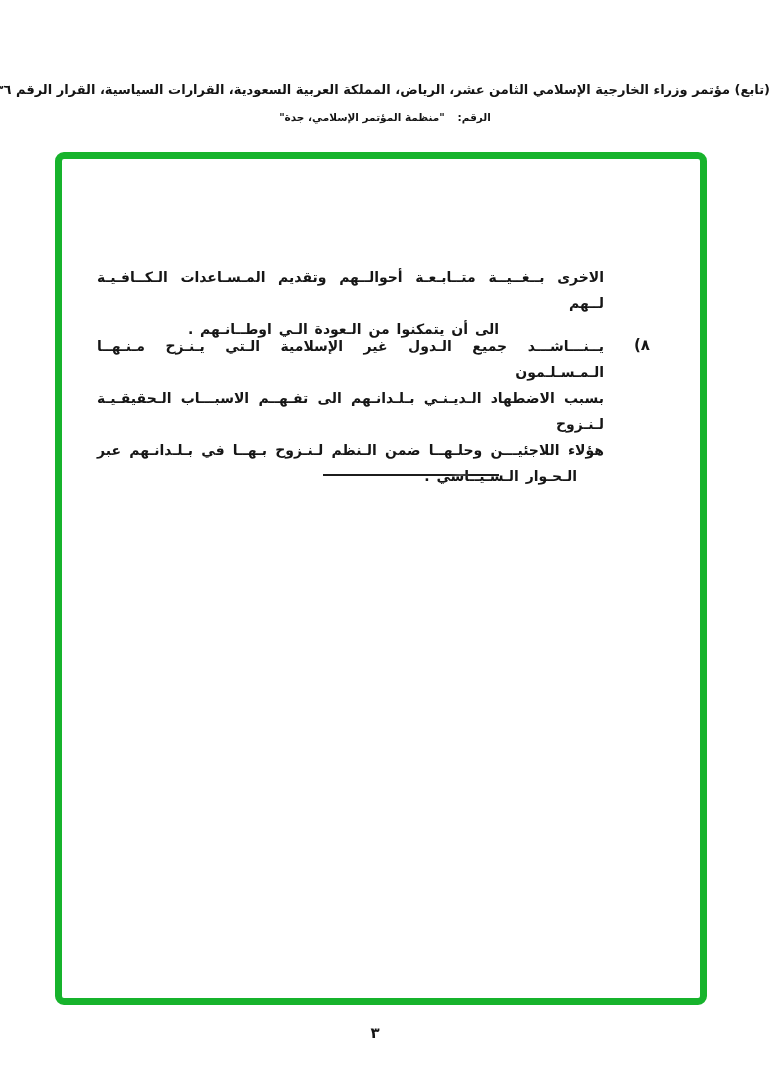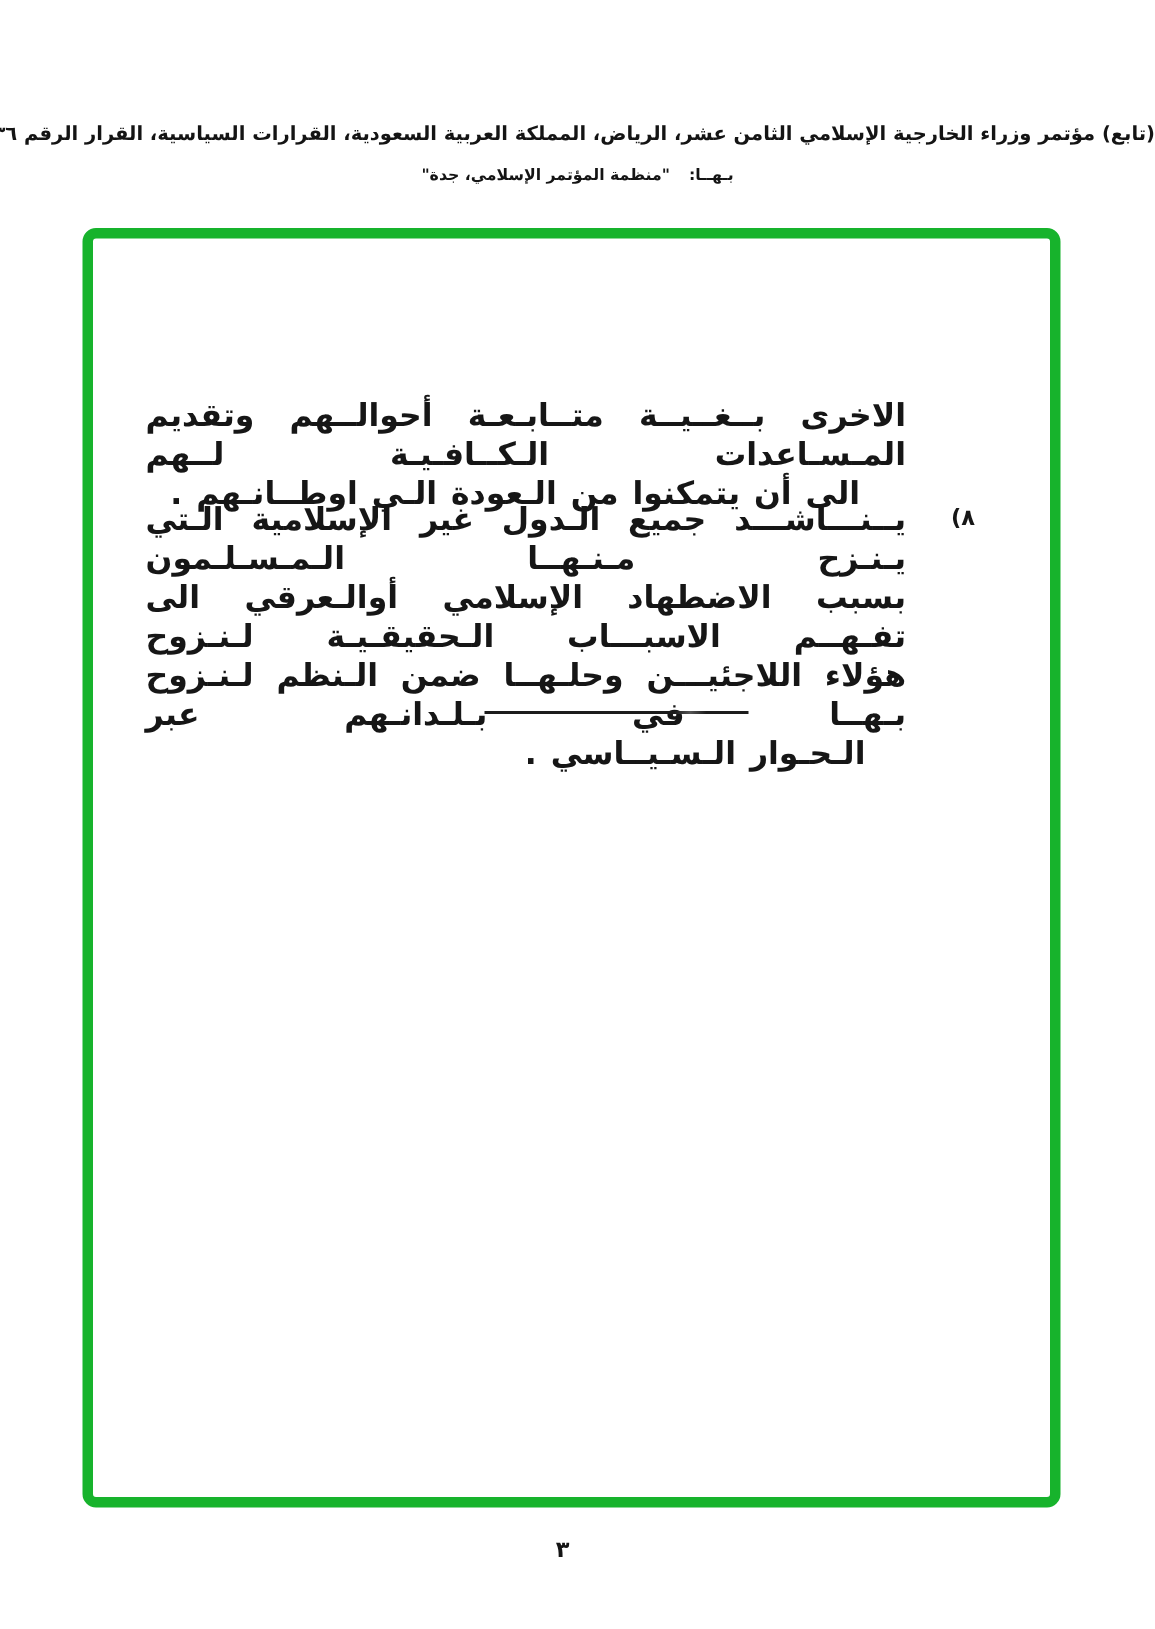--- a/index.html
+++ b/index.html
@@ -53,21 +53,21 @@
     border-radius: 9px;
     box-sizing: border-box;
     background: transparent;
   }
   
   .para {
     position: absolute;
     left: 97px;
     right: 166px;
     direction: rtl;
-    font-size: 21px;
+    font-size: 14px;
     font-weight: bold;
     line-height: 26px;
     color: #161616;
     word-spacing: 2px;
   }
   .para-1 { top: 264px; }
   .para-2 { top: 333px; }
   .line { min-height: 26px; }
   .line-justify {
     text-align: justify;
@@ -117,39 +117,39 @@
   }
 </style>
 </head>
 <body>
 
 <div class="page">
 
   <div class="header-line1">(تابع)  مؤتمر وزراء الخارجية الإسلامي الثامن عشر، الرياض، المملكة العربية السعودية، القرارات السياسية، القرار الرقم ١٨/٣٦ــس</div>
 
   <div class="header-line2">
-    <span class="src-label">بـهــا:</span>
+    <span class="src-label">الرقم:</span>
     <span class="src-value">"منظمة المؤتمر الإسلامي، جدة"</span>
   </div>
 
   <div class="frame"></div>
 
   <div class="clause-marker">٨)</div>
 
   <div class="para para-1">
     <div class="line line-justify">الاخرى بــغــيــة متــابـعـة أحوالــهم وتقديم المـسـاعدات الـكــافـيـة لــهم</div>
     <div class="line line-end">الى أن يتمكنوا من الـعودة الـي اوطــانـهم .</div>
   </div>
 
   <div class="para para-2">
     <div class="line line-justify">
       <span class="underlined-word">يــنـــاشـــد</span>
       <span>جميع الـدول غير الإسلامية  الـتي يـنـزح مـنـهــا الـمـسـلـمون</span>
     </div>
-    <div class="line line-justify">بسبب الاضطهاد الإسلامي أوالـعرقي الى تفـهــم الاسبـــاب الـحقيقـيـة لـنـزوح</div>
+    <div class="line line-justify">بسبب الاضطهاد الـديـنـي بـلـدانـهم الى تفـهــم الاسبـــاب الـحقيقـيـة لـنـزوح</div>
     <div class="line line-justify">هؤلاء اللاجئيـــن وحلـهــا ضمن الـنظم لـنـزوح بـهــا في بـلـدانـهم عبر</div>
     <div class="line line-last">الـحـوار الـسـيــاسي .</div>
   </div>
 
   <div class="divider"></div>
 
   <div class="page-number">٣</div>
 
 </div>
 

